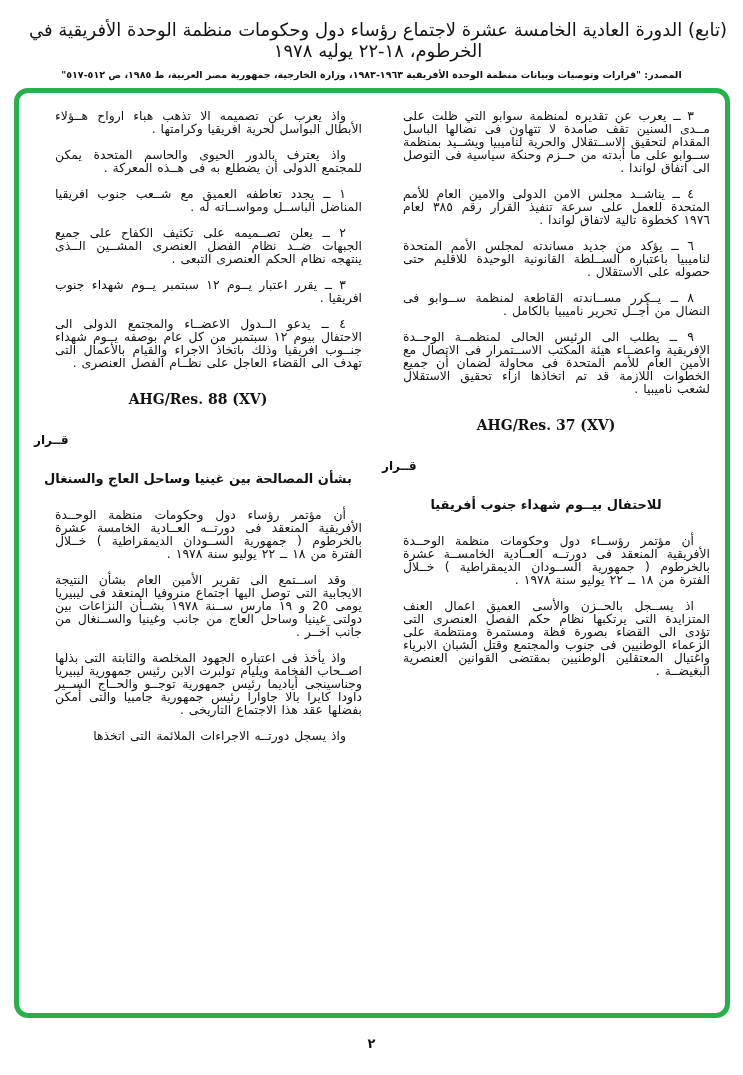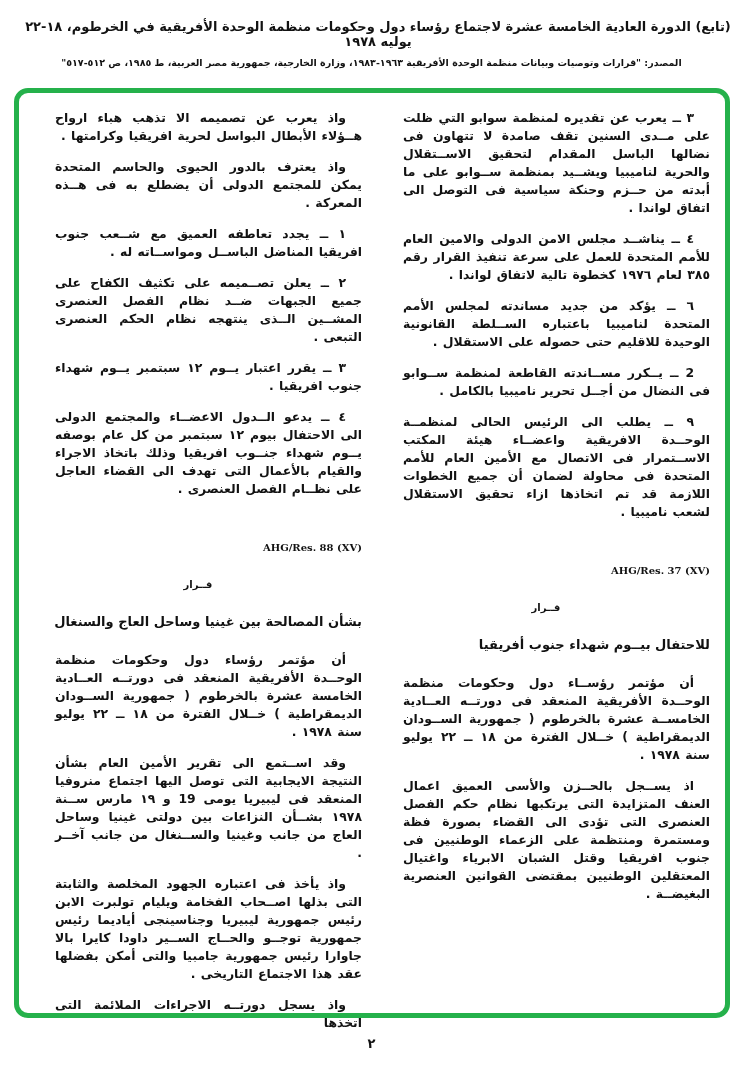--- a/index.html
+++ b/index.html
@@ -10,22 +10,22 @@
     font-family:"DejaVu Sans", sans-serif;
     position:relative;
     overflow:hidden;
   }
   .header{
     direction:rtl;
     text-align:center;
     padding-top:19px;
   }
   .header-line1{
-    font-size:13px;
-    font-weight:bold;
+    font-size:18px;
+    font-weight:normal;
     letter-spacing:0px;
     margin-left:13px;
   }
   .header-line2{
     font-size:9.5px;
     font-weight:bold;
     margin-top:8px;
   }
   .doc-frame{
     position:absolute;
@@ -46,43 +46,44 @@
   .column{
     flex:1;
     min-width:0;
   }
   .block{margin:0;}
   .block.paragraph{
     direction:rtl;
     text-align:justify;
     text-indent:16px;
     font-size:12.4px;
-    line-height:18px;
-    font-weight:bold;
+    line-height:13px;
+    font-weight:normal;
     margin-bottom:13px;
     word-spacing:1px;
     margin-left:21px;
   }
   .block.label{
     direction:ltr;
-    text-align:right;
+    text-align:center;
     font-family:"DejaVu Serif", serif;
     font-weight:bold;
-    font-size:10px;
-    margin:44px 0 26px 0;
+    font-size:14px;
+    margin:22px 0 26px 0;
   }
   .block.heading{
     direction:rtl;
-    text-align:center;
-    font-size:10px;
+    text-align:left;
+    font-size:12px;
     font-weight:bold;
     margin:0 0 24px 0;
   }
   .block.subheading{
     direction:rtl;
+    text-align:center;
     font-size:13px;
     font-weight:bold;
     margin:0 0 22px 0;
   }
   .page-number{
     position:absolute;
     left:0;right:0;
     bottom:24px;
     text-align:center;
     font-size:13px;
@@ -96,39 +97,39 @@
   <div class="header-line1">(تابع) الدورة العادية الخامسة عشرة لاجتماع رؤساء دول وحكومات منظمة الوحدة الأفريقية في الخرطوم، ١٨-٢٢ يوليه ١٩٧٨</div>
   <div class="header-line2">المصدر: "قرارات وتوصيات وبيانات منظمة الوحدة الأفريقية ١٩٦٣-١٩٨٣، وزارة الخارجية، جمهورية مصر العربية، ط ١٩٨٥، ص ٥١٢-٥١٧"</div>
 </div>
 
 <div class="doc-frame">
   <div class="columns">
       <div class="column">
         <div class="block paragraph">٣ ــ يعرب عن تقديره لمنظمة سوابو التي ظلت على مــدى السنين تقف صامدة لا تتهاون فى نضالها الباسل المقدام لتحقيق الاســتقلال والحرية لناميبيا ويشــيد بمنظمة ســوابو على ما أبدته من حــزم وحنكة سياسية فى التوصل الى اتفاق لواندا .</div>
         <div class="block paragraph">٤ ــ يناشــد مجلس الامن الدولى والامين العام للأمم المتحدة للعمل على سرعة تنفيذ القرار رقم ٣٨٥ لعام ١٩٧٦ كخطوة تالية لاتفاق لواندا .</div>
         <div class="block paragraph">٦ ــ يؤكد من جديد مساندته لمجلس الأمم المتحدة لناميبيا باعتباره الســلطة القانونية الوحيدة للاقليم حتى حصوله على الاستقلال .</div>
-        <div class="block paragraph">2 ــ يــكرر مســاندته القاطعة لمنظمة ســوابو فى النضال من أجــل تحرير ناميبيا بالكامل .</div>
+        <div class="block paragraph">٨ ــ يــكرر مســاندته القاطعة لمنظمة ســوابو فى النضال من أجــل تحرير ناميبيا بالكامل .</div>
         <div class="block paragraph">٩ ــ يطلب الى الرئيس الحالى لمنظمــة الوحــدة الافريقية واعضــاء هيئة المكتب الاســتمرار فى الاتصال مع الأمين العام للأمم المتحدة فى محاولة لضمان أن جميع الخطوات اللازمة قد تم اتخاذها ازاء تحقيق الاستقلال لشعب ناميبيا .</div>
         <div class="block label">AHG/Res. 37 (XV)</div>
         <div class="block heading">قــرار</div>
         <div class="block subheading">للاحتفال بيــوم شهداء جنوب أفريقيا</div>
         <div class="block paragraph">أن مؤتمر رؤســاء دول وحكومات منظمة الوحــدة الأفريقية المنعقد فى دورتــه العــادية الخامســة عشرة بالخرطوم ( جمهورية الســودان الديمقراطية ) خــلال الفترة من ١٨ ــ ٢٢ يوليو سنة ١٩٧٨ .</div>
-        <div class="block paragraph">اذ يســجل بالحــزن والأسى العميق اعمال العنف المتزايدة التى يرتكبها نظام حكم الفصل العنصرى التى تؤدى الى القضاء بصورة فظة ومستمرة ومنتظمة على الزعماء الوطنيين فى جنوب افريقيا وقتل الشبان الابرياء واغتيال المعتقلين الوطنيين بمقتضى القوانين العنصرية البغيضــة .</div>
+        <div class="block paragraph">اذ يســجل بالحــزن والأسى العميق اعمال العنف المتزايدة التى يرتكبها نظام حكم الفصل العنصرى التى تؤدى الى القضاء بصورة فظة ومستمرة ومنتظمة على الزعماء الوطنيين فى جنوب والمجتمع وقتل الشبان الابرياء واغتيال المعتقلين الوطنيين بمقتضى القوانين العنصرية البغيضــة .</div>
       </div>
       <div class="column">
         <div class="block paragraph">واذ يعرب عن تصميمه الا تذهب هباء ارواح هــؤلاء الأبطال البواسل لحرية افريقيا وكرامتها .</div>
         <div class="block paragraph">واذ يعترف بالدور الحيوى والحاسم المتحدة يمكن للمجتمع الدولى أن يضطلع به فى هــذه المعركة .</div>
         <div class="block paragraph">١ ــ يجدد تعاطفه العميق مع شــعب جنوب افريقيا المناضل الباســل ومواســاته له .</div>
         <div class="block paragraph">٢ ــ يعلن تصــميمه على تكثيف الكفاح على جميع الجبهات ضــد نظام الفصل العنصرى المشــين الــذى ينتهجه نظام الحكم العنصرى التبعى .</div>
         <div class="block paragraph">٣ ــ يقرر اعتبار يــوم ١٢ سبتمبر يــوم شهداء جنوب افريقيا .</div>
         <div class="block paragraph">٤ ــ يدعو الــدول الاعضــاء والمجتمع الدولى الى الاحتفال بيوم ١٢ سبتمبر من كل عام بوصفه يــوم شهداء جنــوب افريقيا وذلك باتخاذ الاجراء والقيام بالأعمال التى تهدف الى القضاء العاجل على نظــام الفصل العنصرى .</div>
         <div class="block label">AHG/Res. 88 (XV)</div>
         <div class="block heading">قــرار</div>
         <div class="block subheading">بشأن المصالحة بين غينيا وساحل العاج والسنغال</div>
         <div class="block paragraph">أن مؤتمر رؤساء دول وحكومات منظمة الوحــدة الأفريقية المنعقد فى دورتــه العــادية الخامسة عشرة بالخرطوم ( جمهورية الســودان الديمقراطية ) خــلال الفترة من ١٨ ــ ٢٢ يوليو سنة ١٩٧٨ .</div>
-        <div class="block paragraph">وقد اســتمع الى تقرير الأمين العام بشأن النتيجة الايجابية التى توصل اليها اجتماع منروفيا المنعقد فى ليبيريا يومى 19 و ١٩ مارس ســنة ١٩٧٨ بشــأن النزاعات بين دولتى غينيا وساحل العاج من جانب وغينيا والســنغال من جانب آخــر .</div>
+        <div class="block paragraph">وقد اســتمع الى تقرير الأمين العام بشأن النتيجة الايجابية التى توصل اليها اجتماع منروفيا المنعقد فى ليبيريا يومى 20 و ١٩ مارس ســنة ١٩٧٨ بشــأن النزاعات بين دولتى غينيا وساحل العاج من جانب وغينيا والســنغال من جانب آخــر .</div>
         <div class="block paragraph">واذ يأخذ فى اعتباره الجهود المخلصة والثابتة التى بذلها اصــحاب الفخامة ويليام تولبرت الابن رئيس جمهورية ليبيريا وجناسينجى أياديما رئيس جمهورية توجــو والحــاج الســير داودا كايرا بالا جاوارا رئيس جمهورية جامبيا والتى أمكن بفضلها عقد هذا الاجتماع التاريخى .</div>
         <div class="block paragraph">واذ يسجل دورتــه الاجراءات الملائمة التى اتخذها</div>
       </div>
     </div>
 </div>
 
 <div class="page-number">٢</div>
 
 </body></html>

